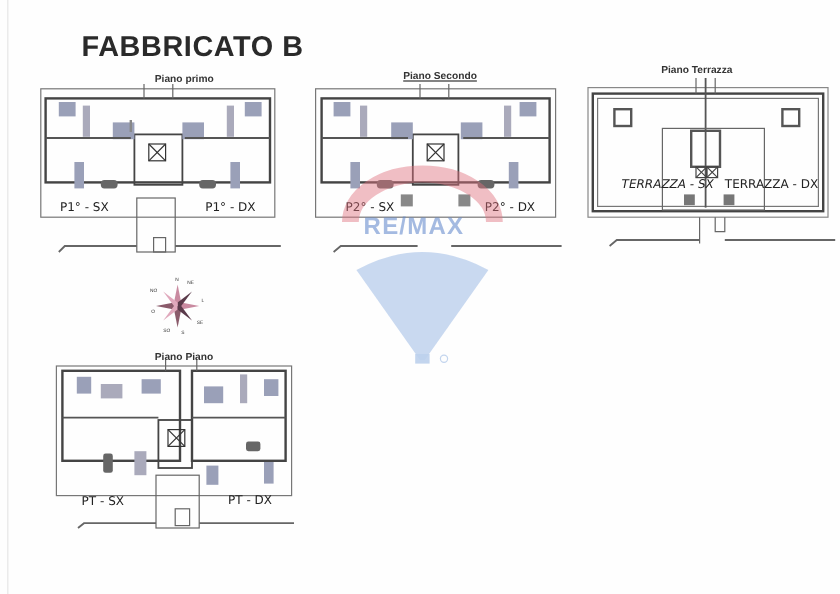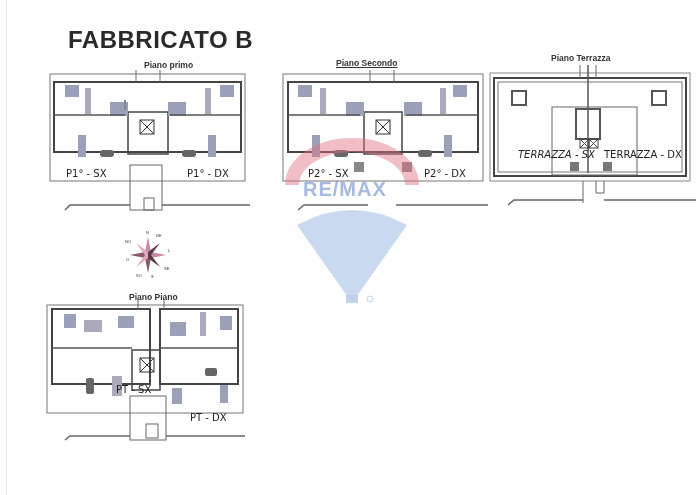--- a/index.html
+++ b/index.html
@@ -14,22 +14,22 @@
   .wm-text { position:absolute; left:303px; top:178px; font-size:20px; font-weight:bold; color:rgba(90,130,200,0.55); letter-spacing:1px; font-family:"Liberation Sans", sans-serif; }
   .compass { position:absolute; left:118px; top:230px; width:60px; height:50px; }
 </style>
 </head>
 <body>
 
 <div class="page-edge"></div>
 
 <div class="title">FABBRICATO B</div>
 
-<div class="plan-title" style="left:144px; top:60px;">Piano primo</div>
-<div class="plan" style="left:40px; top:70px; width:215px; height:140px;">
+<div class="plan-title" style="left:129px; top:60px;">Piano primo</div>
+<div class="plan" style="left:24px; top:70px; width:215px; height:140px;">
   <svg width="215" height="140">
     <rect x="10" y="4" width="195" height="107" fill="none" stroke="#777" stroke-width="1"></rect>
     <rect x="14" y="12" width="187" height="70" fill="none" stroke="#444" stroke-width="2"></rect>
     <line x1="96" y1="0" x2="96" y2="12" stroke="#666"></line>
     <line x1="120" y1="0" x2="120" y2="12" stroke="#666"></line>
 
     <rect x="88" y="42" width="40" height="42" fill="none" stroke="#444" stroke-width="1.5"></rect>
     <rect x="100" y="50" width="14" height="14" fill="none" stroke="#333"></rect>
     <line x1="100" y1="50" x2="114" y2="64" stroke="#333"></line>
       <line x1="114" y1="50" x2="100" y2="64" stroke="#333"></line>
@@ -50,21 +50,21 @@
 
     <rect x="90" y="95" width="32" height="45" fill="none" stroke="#666"></rect>
     <rect x="104" y="128" width="10" height="12" fill="none" stroke="#666"></rect>
     <path d="M25 140 L30 135 L90 135 M122 135 L210 135" fill="none" stroke="#666" stroke-width="1.5"></path>
   </svg>
   <div class="unit-label" style="left:26px; top:98px;">P1° - SX</div>
   <div class="unit-label" style="left:147px; top:98px;">P1° - DX</div>
 </div>
 
 <div class="plan-title" style="left:336px; top:58px;text-decoration:underline;">Piano Secondo</div>
-<div class="plan" style="left:278px; top:70px; width:210px; height:140px;">
+<div class="plan" style="left:258px; top:70px; width:210px; height:140px;">
   <svg width="210" height="140">
     <rect x="5" y="4" width="200" height="107" fill="none" stroke="#777"></rect>
     <rect x="10" y="12" width="190" height="70" fill="none" stroke="#444" stroke-width="2"></rect>
     <line x1="92" y1="0" x2="92" y2="12" stroke="#666"></line>
     <line x1="116" y1="0" x2="116" y2="12" stroke="#666"></line>
     <rect x="86" y="42" width="38" height="42" fill="none" stroke="#444" stroke-width="1.5"></rect>
     <rect x="98" y="50" width="14" height="14" fill="none" stroke="#333"></rect>
     <line x1="98" y1="50" x2="112" y2="64" stroke="#333"></line>
       <line x1="112" y1="50" x2="98" y2="64" stroke="#333"></line>
     <rect x="20" y="15" width="14" height="12" fill="#9aa0b8"></rect>
@@ -160,21 +160,21 @@
     <rect x="72" y="76" width="10" height="20" fill="#aab"></rect>
     <rect x="165" y="68" width="12" height="8" rx="2" fill="#666"></rect>
     <rect x="132" y="88" width="10" height="16" fill="#9aa0b8"></rect>
     <rect x="180" y="85" width="8" height="18" fill="#9aa0b8"></rect>
     <line x1="12" y1="48" x2="92" y2="48" stroke="#555" stroke-width="1.5"></line>
     <line x1="120" y1="48" x2="198" y2="48" stroke="#555" stroke-width="1.5"></line>
     <rect x="90" y="96" width="36" height="44" fill="none" stroke="#666"></rect>
     <rect x="106" y="124" width="12" height="14" fill="none" stroke="#666"></rect>
     <path d="M25 140 L30 136 L90 136 M126 136 L205 136" fill="none" stroke="#666" stroke-width="1.5"></path>
   </svg>
-  <div class="unit-label" style="left:28px; top:84px;margin-left:48px;">PT - SX</div>
+  <div class="unit-label" style="left:28px; top:113px;">PT - SX</div>
   <div class="unit-label" style="left:150px; top:112px;">PT - DX</div>
 </div>
 
 <div class="watermark">
   <svg width="140" height="175">
     <path d="M10 50 A60 40 0 0 1 130 50" fill="none" stroke="rgba(224,112,127,0.45)" stroke-width="14"></path>
     <path d="M15 90 Q70 60 125 90 L72 165 L68 165 Z" fill="rgba(188,208,236,0.8)"></path>
     <rect x="64" y="160" width="12" height="8" fill="rgba(188,208,236,0.9)"></rect>
     <circle cx="88" cy="164" r="3" fill="none" stroke="rgba(188,208,236,0.9)"></circle>
   </svg>

